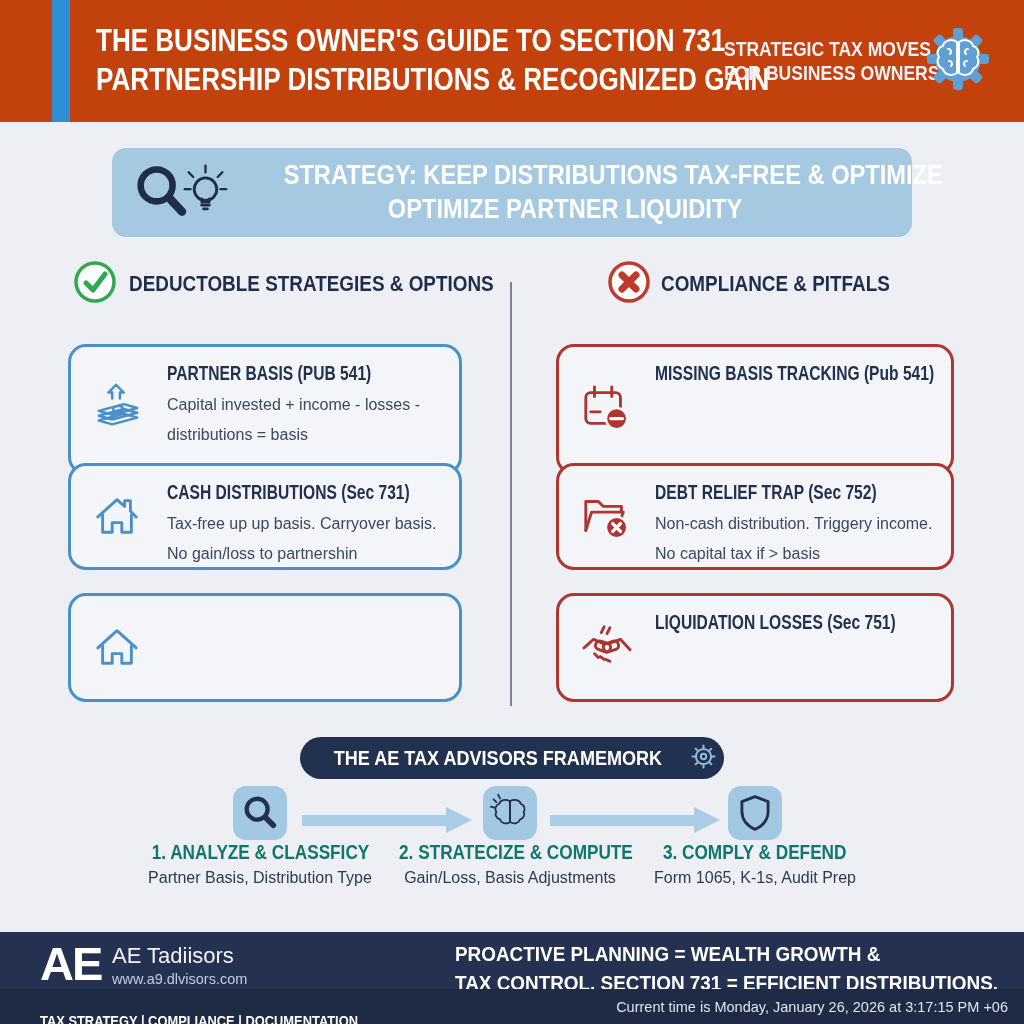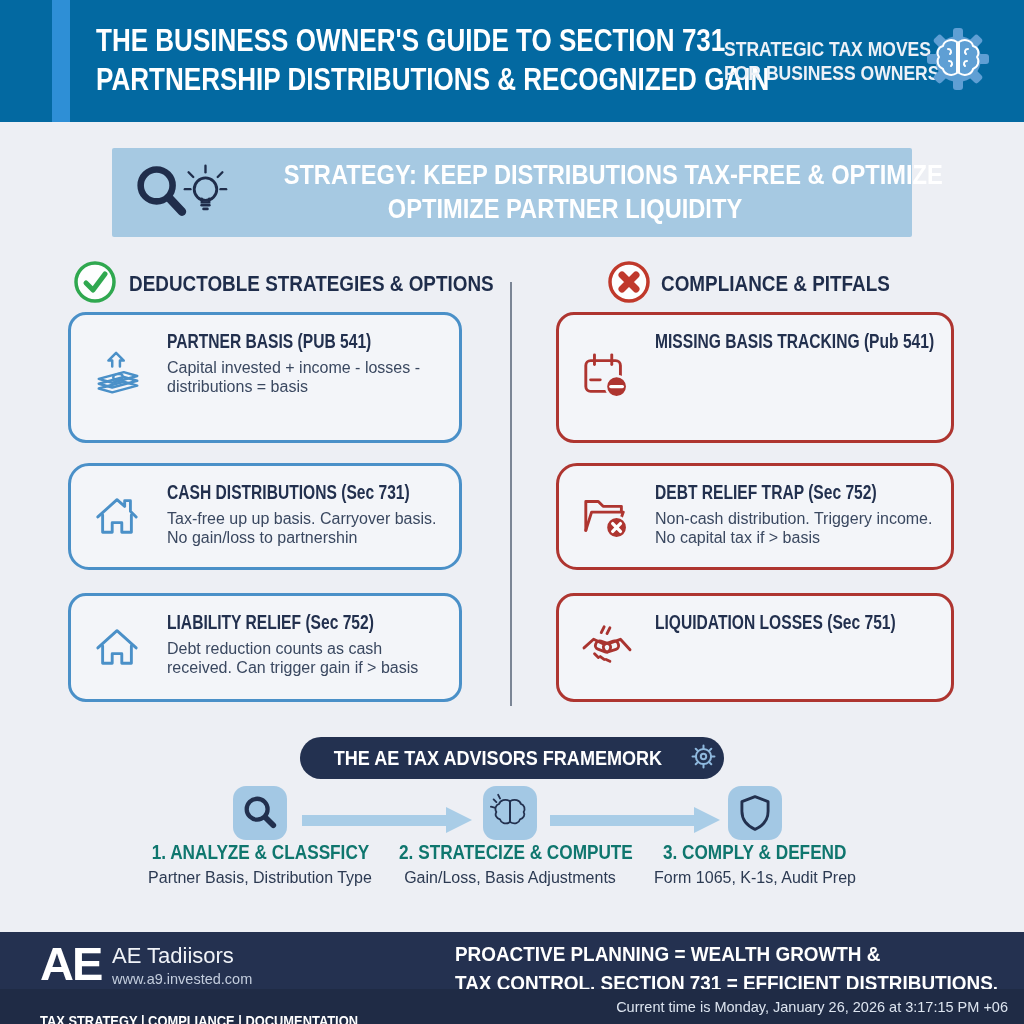--- a/index.html
+++ b/index.html
@@ -8,53 +8,53 @@
     font-family:"Liberation Sans", sans-serif;
     background:#edeff4;
     position:relative;
     overflow:hidden;
   }
   .abs { position:absolute; }
   .cond { display:inline-block; transform:scaleX(0.84); transform-origin:0 50%; white-space:nowrap; }
   .cond-c { display:inline-block; transform:scaleX(0.86); transform-origin:50% 50%; white-space:nowrap; }
 
   
-  .header { left:0; top:0; width:1024px; height:122px; background:#0369a1; }
+  .header { left:0; top:0; width:1024px; height:122px; background:#c2410c; }
   .header-stripe { left:52px; top:0; width:18px; height:122px; background:#2e8fd6; }
   .header-title { left:96px; top:21px; color:#ffffff; font-weight:bold; font-size:31px; line-height:39px; }
   .header-tagline { left:724px; top:37px; color:#edf1f7; font-weight:bold; font-size:19.5px; line-height:24px; }
   .header-gear { left:926px; top:27px; }
 
   
-  .banner { left:112px; top:148px; width:800px; height:89px; background:#a6c9e2; border-radius:2px; }
+  .banner { left:112px; top:148px; width:800px; height:89px; background:#a6c9e2; border-radius:14px; }
   .banner-icon { position:absolute; left:18px; top:13px; }
   .banner-text { position:absolute; left:118px; right:12px; top:10px; text-align:center;
                  color:#ffffff; font-weight:bold; font-size:27.5px; line-height:34px; }
 
   
   .sec-icon-left { left:72px; top:259px; }
   .sec-icon-right { left:606px; top:259px; }
   .sec-label { font-size:22.5px; font-weight:bold; color:#1f2d4b; }
 
   .divider { left:510px; top:282px; width:2px; height:424px; background:#7b8595; }
 
   
   .card { position:absolute; background:#f3f5f9; border-radius:18px; border:3px solid #4a90c8; }
   .card.red { border-color:#ae3530; }
   .col-l { left:68px; width:394px; }
   .col-r { left:556px; width:398px; }
-  .row1 { top:312px; height:131px; }
-  .row2 { top:463px; height:107px;border-radius:21px; }
+  .row1 { top:344px; height:131px; }
+  .row2 { top:463px; height:107px; }
   .row3 { top:593px; height:109px; }
   .card-icon { position:absolute; left:22px; top:50%; transform:translateY(-50%); }
   .card-content { position:absolute; left:96px; top:15px; right:10px; }
   .card-title { font-size:19.5px; font-weight:bold; color:#22304e; }
   .card-title .cond { transform:scaleX(0.8); }
   .card-ref { font-weight:600; }
-  .card-body { margin-top:5px; font-size:16px; line-height:19px; color:#3a4860; }
+  .card-body { margin-top:5px; font-size:16px; line-height:30px; color:#3a4860; }
 
   
   .pill { left:300px; top:737px; width:424px; height:42px; background:#233150; border-radius:21px;
           display:flex; align-items:center; justify-content:center; gap:2px; }
   .pill-text { color:#ffffff; font-weight:bold; font-size:21px; }
   .step-icon { position:absolute; top:786px; width:54px; height:54px; border-radius:13px; background:#a3c8e4;
                display:flex; align-items:center; justify-content:center; }
   .si1 { left:233px; } .si2 { left:483px; } .si3 { left:728px; }
   .flow-arrow { position:absolute; top:807px; height:26px; }
   .fa1 { left:302px; } .fa2 { left:550px; }
@@ -192,24 +192,20 @@
 
 <div class="card col-l row3">
   <div class="card-icon">
     <svg width="48" height="46" viewBox="0 0 50 48">
       <g stroke="#4a90c8" stroke-width="3" fill="none" stroke-linejoin="round" stroke-linecap="round">
         <path d="M5 26 L25 8 L45 26"></path>
         <path d="M10 24 V42 H20 V32 H30 V42 H40 V24"></path>
       </g>
     </svg>
   </div>
-  <div class="card-content">
-    <div class="card-title"><span class="cond"><span>LIABILITY RELIEF</span> <span class="card-ref">(Sec 752)</span></span></div>
-    <div class="card-body">Debt reduction counts as cash received. Can trigger gain if &gt; basis</div>
-  </div>
 </div>
 
 <div class="card red col-r row1">
   <div class="card-icon">
     <svg width="50" height="50" viewBox="0 0 52 52">
       <g stroke="#ae3530" stroke-width="3" fill="none" stroke-linecap="round" stroke-linejoin="round">
         <rect x="5" y="10" width="36" height="32" rx="5"></rect>
         <line x1="14" y1="4" x2="14" y2="14"></line>
         <line x1="32" y1="4" x2="32" y2="14"></line>
         <line x1="10" y1="30" x2="20" y2="30"></line>
@@ -305,21 +301,21 @@
 <div class="step-label sl1"><span class="cond-c">1. ANALYZE &amp; CLASSFICY</span></div>
 <div class="step-label sl2"><span class="cond-c">2. STRATECIZE &amp; COMPUTE</span></div>
 <div class="step-label sl3"><span class="cond-c">3. COMPLY &amp; DEFEND</span></div>
 <div class="step-sub ss1">Partner Basis, Distribution Type</div>
 <div class="step-sub ss2">Gain/Loss, Basis Adjustments</div>
 <div class="step-sub ss3">Form 1065, K-1s, Audit Prep</div>
 
 <div class="abs footer">
   <div class="footer-logo">AE</div>
   <div class="footer-company">AE Tadiisors</div>
-  <div class="footer-site">www.a9.invested.com</div>
+  <div class="footer-site">www.a9.dlvisors.com</div>
   <div class="footer-tagline">
     <span class="cond" style="transform:scaleX(0.9)">PROACTIVE PLANNING = WEALTH GROWTH &amp;</span><br>
     <span class="cond" style="transform:scaleX(0.9)">TAX CONTROL. SECTION 731 = EFFICIENT DISTRIBUTIONS.</span>
   </div>
   <div class="footer-bottom">
     <div class="footer-services"><span class="cond" style="transform:scaleX(0.92)">TAX STRATEGY  |  COMPLIANCE  |  DOCUMENTATION</span></div>
     <div class="footer-time">Current time is Monday, January 26, 2026 at 3:17:15 PM +06</div>
   </div>
 </div>
 

